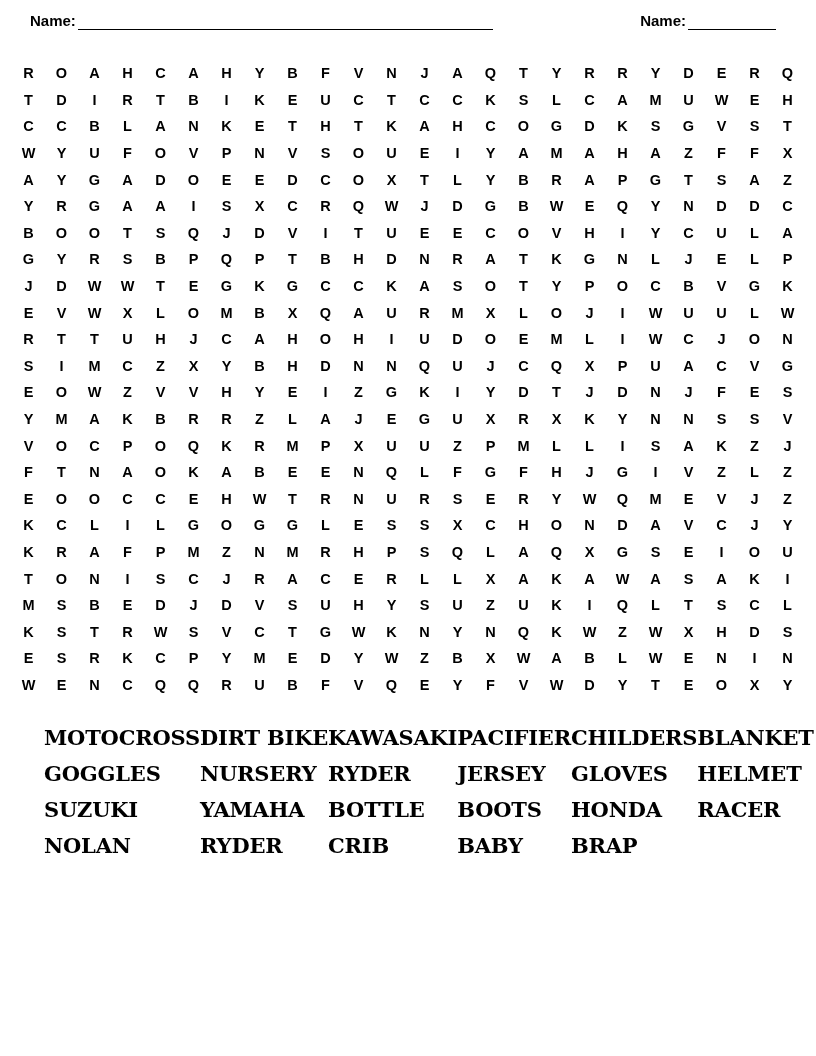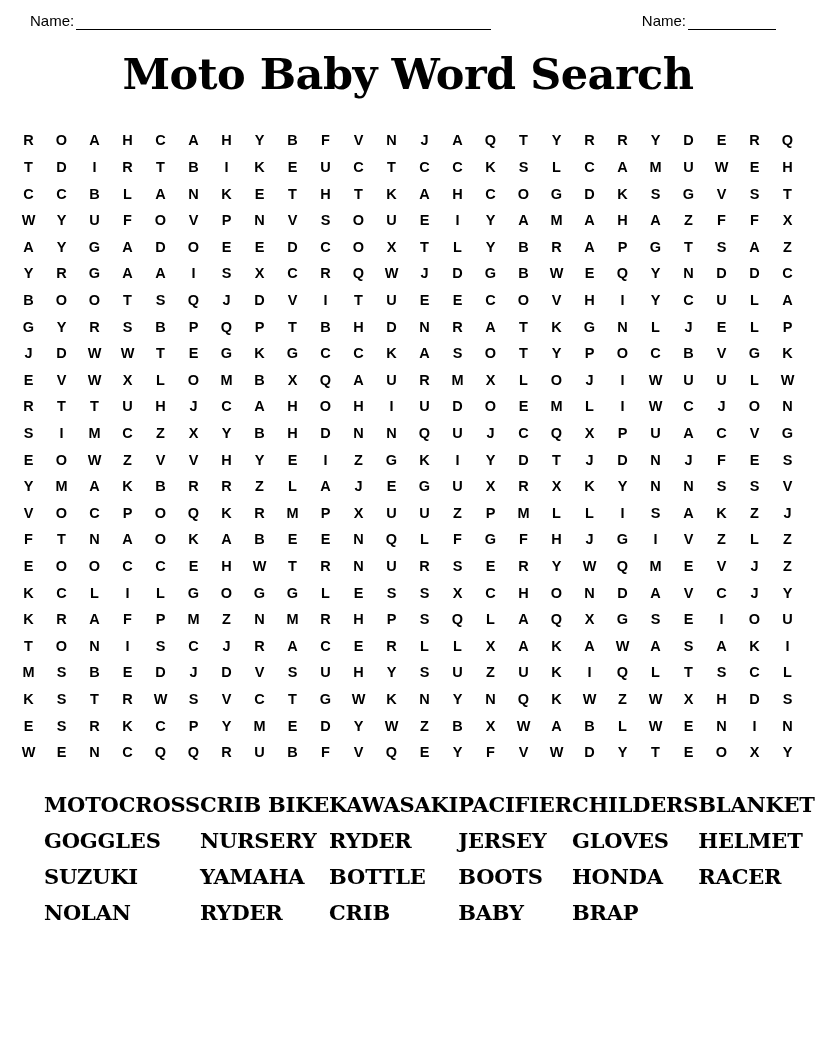--- a/index.html
+++ b/index.html
@@ -23,20 +23,21 @@
     position: relative;
   }
   
   .header-line {
     display: flex;
     align-items: flex-end;
     justify-content: space-between;
     padding: 4px 40px 0 30px;
     font-size: 15px;
     height: 26px;
+    font-weight: bold;
   }
   .name-block, .date-block {
     display: flex;
     align-items: flex-end;
     white-space: nowrap;
   }
   .name-block .label, .date-block .label {
     font-size: 15px;
     line-height: 18px;
     margin-right: 2px;
@@ -114,21 +115,20 @@
     <div class="name-block">
       <span class="label">Name:</span>
       <span class="rule-long"></span>
     </div>
     <div class="date-block">
       <span class="label">Name:</span>
       <span class="rule-short"></span>
     </div>
   </div>
 
-  <h1 class="title">Moto Baby Word Search</h1>
 
   <div class="grid-wrap">
     <table class="grid">
       <tbody id="grid-body">
           <tr>
             <td>R</td>
             <td>O</td>
             <td>A</td>
             <td>H</td>
             <td>C</td>
@@ -749,21 +749,21 @@
             <td>O</td>
             <td>X</td>
             <td>Y</td>
           </tr>
         </tbody>
     </table>
   </div>
 
   <div class="word-list" id="word-list">
       <div class="word">MOTOCROSS</div>
-      <div class="word">CRIB BIKE</div>
+      <div class="word">DIRT BIKE</div>
       <div class="word">KAWASAKI</div>
       <div class="word">PACIFIER</div>
       <div class="word">CHILDERS</div>
       <div class="word">BLANKET</div>
       <div class="word">GOGGLES</div>
       <div class="word">NURSERY</div>
       <div class="word">RYDER</div>
       <div class="word">JERSEY</div>
       <div class="word">GLOVES</div>
       <div class="word">HELMET</div>

